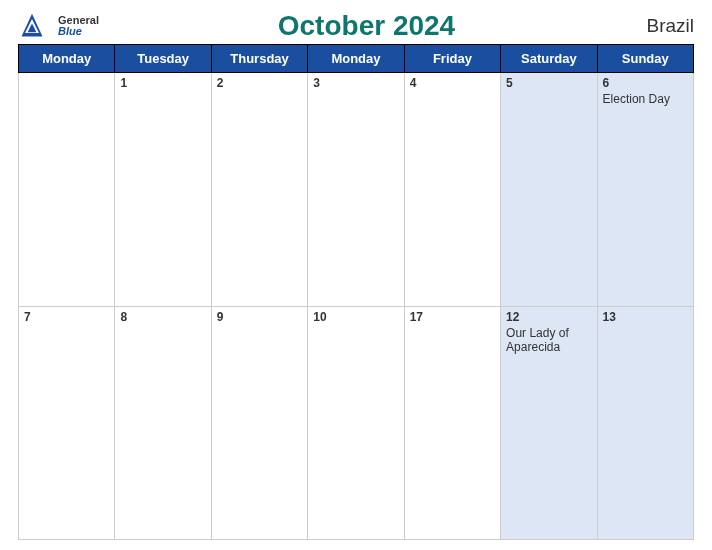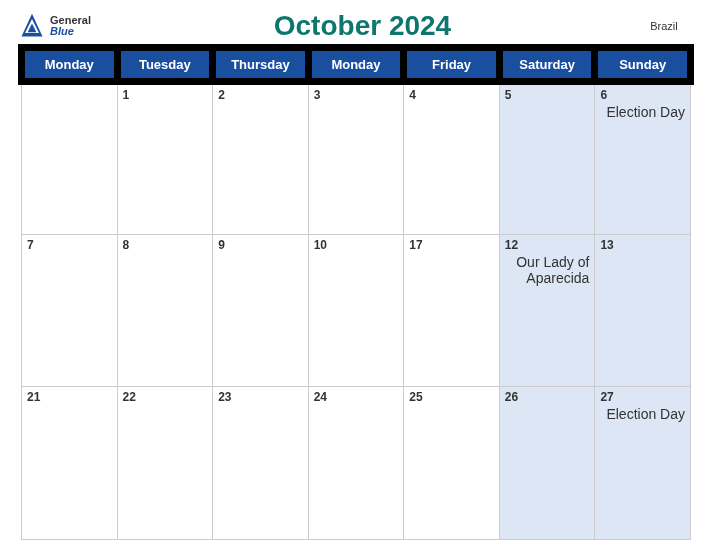--- a/index.html
+++ b/index.html
@@ -18,21 +18,21 @@
       width: 100%;
       display: flex;
       align-items: center;
       justify-content: space-between;
       margin-bottom: 2px;
     }
 
     .logo-area {
       display: flex;
       align-items: center;
-      gap: 4px;
+      gap: 12px;
     }
 
     .logo-text {
       display: flex;
       flex-direction: column;
       line-height: 1;
     }
 
     .logo-general {
       font-size: 11px;
@@ -54,40 +54,40 @@
 
     .calendar-title {
       font-size: 28px;
       font-weight: bold;
       color: #0f766e;
       text-align: center;
       flex: 1;
     }
 
     .country-label {
-      font-size: 11px;
+      font-size: 19px;
       color: #333;
       min-width: 60px;
-      text-align: center;
+      text-align: right;
     }
 
     .calendar-table {
       width: 100%;
       border-collapse: collapse;
       flex: 1;
     }
 
     .calendar-table thead tr th {
       background-color: #1a4fa0;
       color: #fff;
       font-size: 13px;
       font-weight: bold;
       text-align: center;
       padding: 6px 0;
-      border: 7px solid #000000;
+      border: 1px solid #000000;
     }
 
     .calendar-table tbody tr td {
       border: 1px solid #ccc;
       vertical-align: top;
       width: calc(100% / 7);
       height: 72px;
       padding: 3px 5px;
       font-size: 12px;
       color: #333;
@@ -100,25 +100,24 @@
 
     .day-num {
       font-size: 12px;
       font-weight: bold;
       color: #333;
       display: block;
       margin-bottom: 2px;
     }
 
     .event-label {
-      font-size: 14px;
+      font-size: 12px;
       color: #333;
       line-height: 1.2;
       display: block;
-      text-align: right;
     }
 
     .week-row td:nth-child(6),
     .week-row td:nth-child(7) {
       background-color: #dce6f5;
     }
   </style>
 </head>
 <body>
 
@@ -192,38 +191,14 @@
           <span class="day-num">17</span>
         </td>
         <td class="weekend-col">
           <span class="day-num">12</span>
           <span class="event-label">Our Lady of Aparecida</span>
         </td>
         <td class="weekend-col">
           <span class="day-num">13</span>
         </td>
       </tr>
-      <tr class="week-row">
-        <td>
-          <span class="day-num">21</span>
-        </td>
-        <td>
-          <span class="day-num">22</span>
-        </td>
-        <td>
-          <span class="day-num">23</span>
-        </td>
-        <td>
-          <span class="day-num">24</span>
-        </td>
-        <td>
-          <span class="day-num">25</span>
-        </td>
-        <td class="weekend-col">
-          <span class="day-num">26</span>
-        </td>
-        <td class="weekend-col">
-          <span class="day-num">27</span>
-          <span class="event-label">Election Day</span>
-        </td>
-      </tr>
     </tbody>
 </table>
 
 </body></html>

